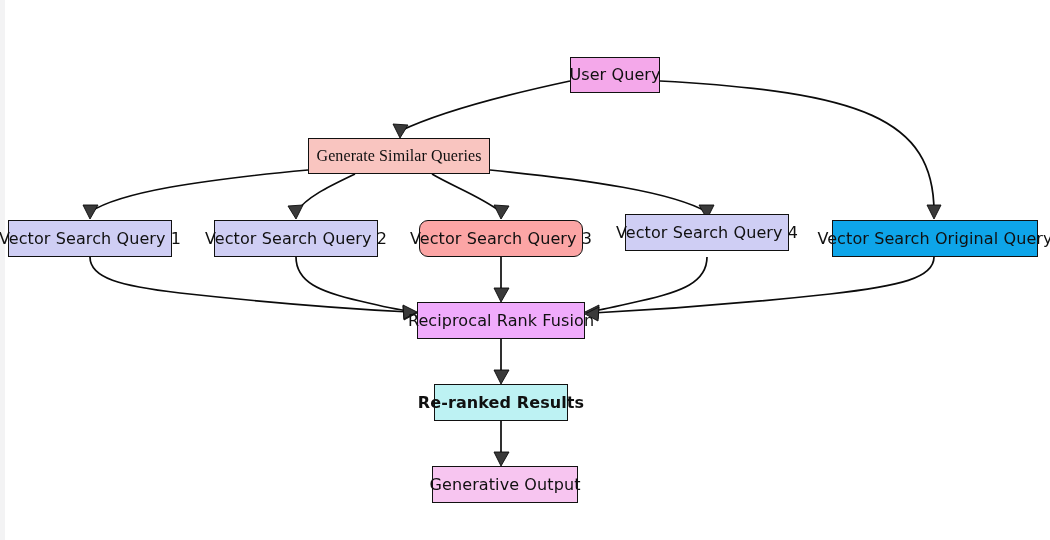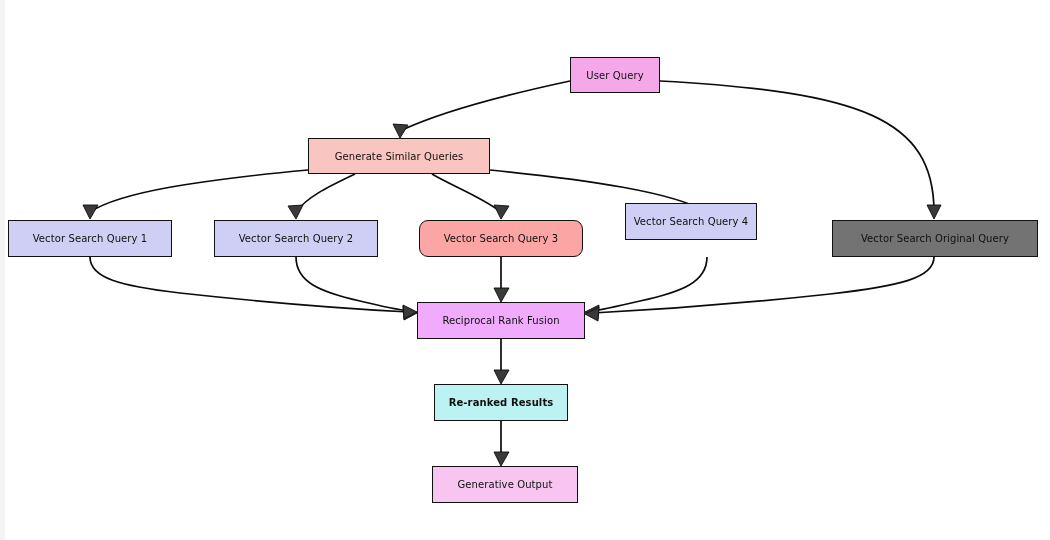--- a/index.html
+++ b/index.html
@@ -35,21 +35,21 @@
   }
   .node {
     position: absolute;
     box-sizing: border-box;
     border: 1.8px solid #111111;
     display: flex;
     align-items: center;
     justify-content: center;
     text-align: center;
     color: #101010;
-    font-size: 10px;
+    font-size: 16px;
     line-height: 1.1;
     letter-spacing: 0.1px;
     white-space: nowrap;
     z-index: 4;
   }
   .node-label {
     display: block;
     padding: 0 7px;
   }
   .left-gutter {
@@ -121,36 +121,36 @@
       <g>
         <path class="edge-path" d="M 501 421 L 501 458" stroke="#0b0b0b"></path>
         <path class="arrow-head" d="M 501 466 L 494 452 L 509 452 Z"></path>
       </g>
     </svg>
 
   <div id="node-layer">
       <div class="node" style="left: 570px; top: 57px; width: 90px; height: 36px; background: rgb(244, 168, 234); border-color: rgb(17, 17, 17);">
         <span class="node-label">User Query</span>
       </div>
-      <div class="node" style="left: 308px; top: 138px; width: 182px; height: 36px; background: rgb(249, 197, 192); border-color: rgb(17, 17, 17);">
+      <div class="node" style="left: 308px; top: 138px; width: 182px; height: 36px; background: rgb(249, 197, 192); border-color: rgb(17, 17, 17); font-family: Liberation Serif, serif;">
         <span class="node-label">Generate Similar Queries</span>
       </div>
       <div class="node" style="left: 8px; top: 220px; width: 164px; height: 37px; background: rgb(207, 206, 244); border-color: rgb(17, 17, 17);">
         <span class="node-label">Vector Search Query 1</span>
       </div>
       <div class="node" style="left: 214px; top: 220px; width: 164px; height: 37px; background: rgb(207, 206, 244); border-color: rgb(17, 17, 17);">
         <span class="node-label">Vector Search Query 2</span>
       </div>
       <div class="node" style="left: 419px; top: 220px; width: 164px; height: 37px; background: #fca5a5; border-color: rgb(17, 17, 17); border-radius: 9px;">
         <span class="node-label">Vector Search Query 3</span>
       </div>
-      <div class="node" style="left: 625px; top: 203px; width: 132px; height: 37px; background: rgb(207, 206, 244); border-color: rgb(17, 17, 17);">
+      <div class="node" style="left: 625px; top: 214px; width: 164px; height: 37px; background: rgb(207, 206, 244); border-color: rgb(17, 17, 17);">
         <span class="node-label">Vector Search Query 4</span>
       </div>
-      <div class="node" style="left: 832px; top: 220px; width: 206px; height: 37px; background: #737373; border-color: rgb(17, 17, 17);">
+      <div class="node" style="left: 832px; top: 220px; width: 206px; height: 37px; background: #0ea5e9; border-color: rgb(17, 17, 17);">
         <span class="node-label">Vector Search Original Query</span>
       </div>
       <div class="node" style="left: 417px; top: 302px; width: 168px; height: 37px; background: #f0abfc; border-color: rgb(17, 17, 17);">
         <span class="node-label">Reciprocal Rank Fusion</span>
       </div>
       <div class="node" style="left: 434px; top: 384px; width: 134px; height: 37px; background: rgb(189, 242, 243); border-color: rgb(17, 17, 17); font-weight: bold;">
         <span class="node-label">Re-ranked Results</span>
       </div>
       <div class="node" style="left: 432px; top: 466px; width: 146px; height: 37px; background: rgb(247, 197, 240); border-color: rgb(17, 17, 17);">
         <span class="node-label">Generative Output</span>

